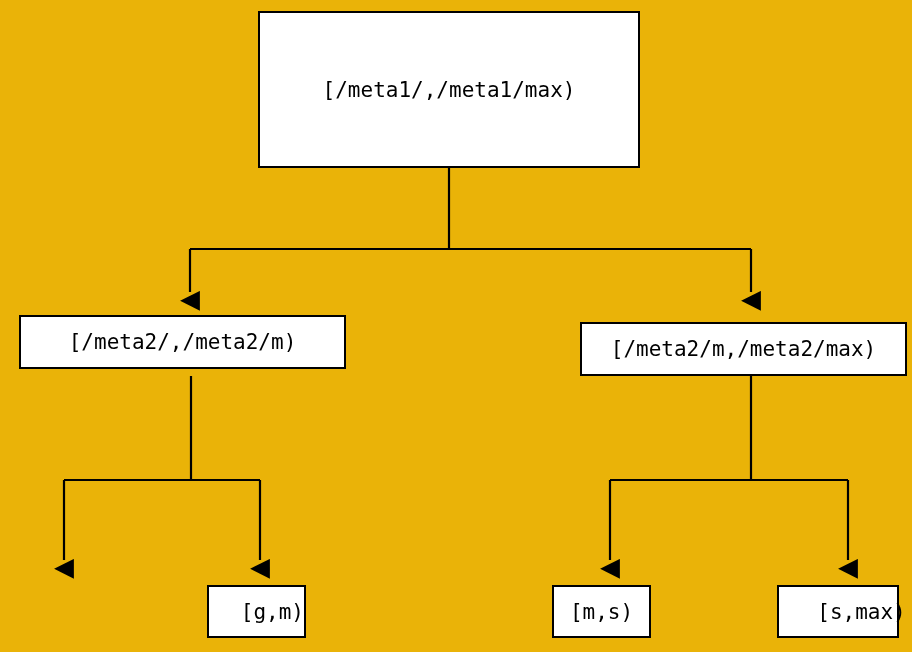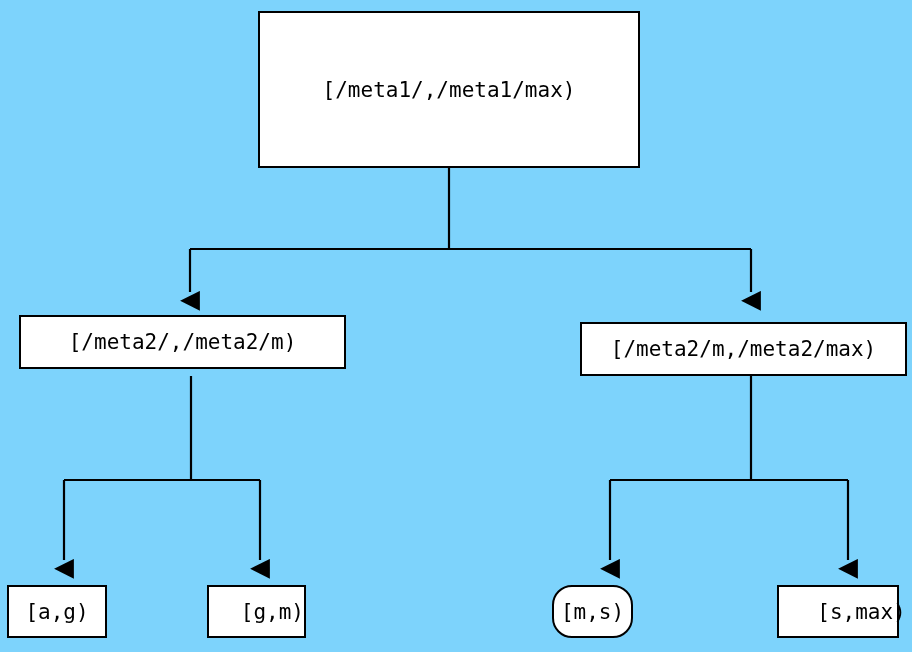--- a/index.html
+++ b/index.html
@@ -7,21 +7,21 @@
     padding: 0;
     background: #ffffff;
   }
   body {
     font-family: "DejaVu Sans Mono", monospace;
   }
   #diagram-root {
     position: relative;
     width: 912px;
     height: 652px;
-    background: #7dd3fc;
+    background: #eab308;
     overflow: hidden;
   }
   #tree-svg {
     position: absolute;
     left: 0;
     top: 0;
     width: 912px;
     height: 652px;
   }
   .node-box {
@@ -63,21 +63,21 @@
   .node-mid-left .node-label,
   .node-mid-right .node-label { font-size: 21px; }
 
   .node-leaf {
     top: 585px;
     height: 53px;
   }
   .node-leaf .node-label { font-size: 21px; }
   .node-leaf-1 { left: 7px;   width: 100px; }
   .node-leaf-2 { left: 207px; width: 99px; justify-content: flex-end; }
-  .node-leaf-3 { left: 552px; width: 81px; border-radius: 20px; }
+  .node-leaf-3 { left: 552px; width: 99px; }
   .node-leaf-4 { left: 777px; width: 122px; padding-left: 47px; }
 </style>
 </head>
 <body>
 
 <div id="diagram-root">
 
   <svg id="tree-svg" viewBox="0 0 912 652">
     <defs>
       <marker id="arrowhead" markerWidth="9" markerHeight="9" refX="0.5" refY="4.5" orient="auto" markerUnits="strokeWidth">
@@ -109,23 +109,20 @@
   </div>
 
   <div class="node-box node-mid-left">
     <span class="node-label">[/meta2/,/meta2/m)</span>
   </div>
 
   <div class="node-box node-mid-right">
     <span class="node-label">[/meta2/m,/meta2/max)</span>
   </div>
 
-  <div class="node-box node-leaf node-leaf-1">
-    <span class="node-label">[a,g)</span>
-  </div>
 
   <div class="node-box node-leaf node-leaf-2">
     <span class="node-label">[g,m)</span>
   </div>
 
   <div class="node-box node-leaf node-leaf-3">
     <span class="node-label">[m,s)</span>
   </div>
 
   <div class="node-box node-leaf node-leaf-4">

